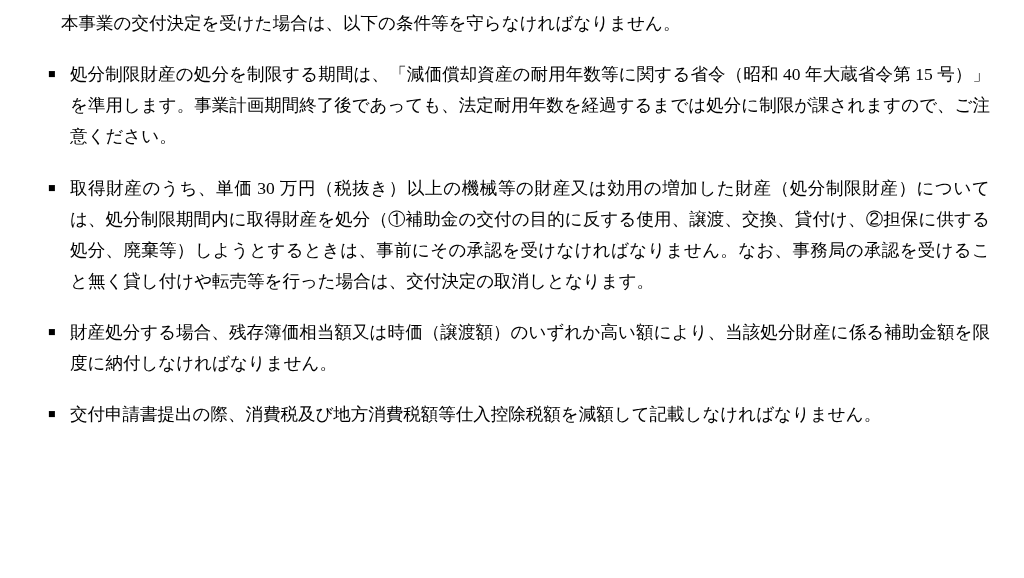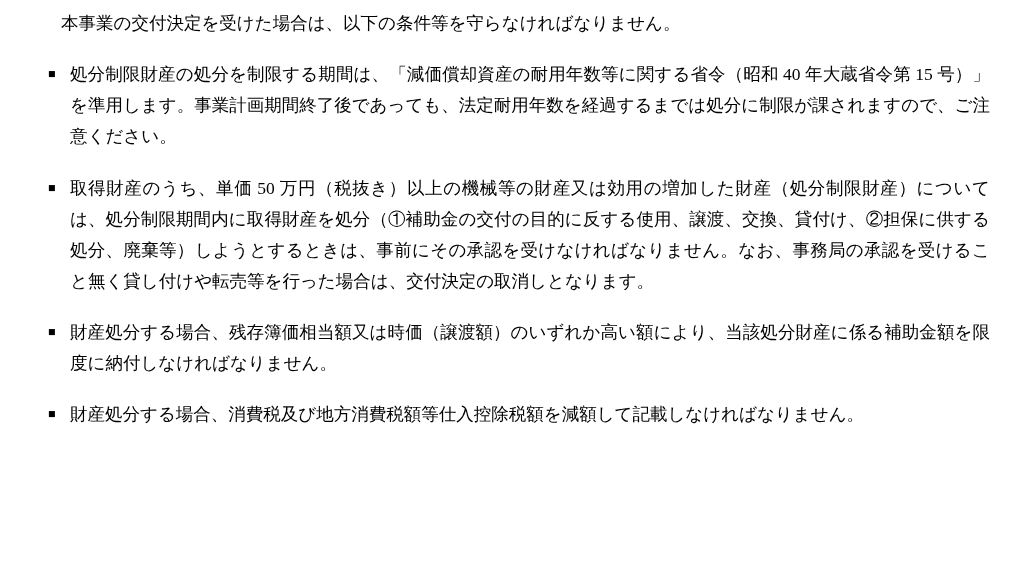--- a/index.html
+++ b/index.html
@@ -70,28 +70,28 @@
 
   <ul class="bullet-list">
 
     <li class="para bullet-item">
       <span class="marker">■</span>
       <span class="text">処分制限財産の処分を制限する期間は、「減価償却資産の耐用年数等に関する省令（昭和 40 年大蔵省令第 15 号）」を準用します。事業計画期間終了後であっても、法定耐用年数を経過するまでは処分に制限が課されますので、ご注意ください。</span>
     </li>
 
     <li class="para bullet-item">
       <span class="marker">■</span>
-      <span class="text">取得財産のうち、単価 50 万円（税抜き）以上の機械等の財産又は効用の増加した財産（処分制限財産）については、処分制限期間内に取得財産を処分（①補助金の交付の目的に反する使用、譲渡、交換、貸付け、②担保に供する処分、廃棄等）しようとするときは、事前にその承認を受けなければなりません。なお、事務局の承認を受けること無く貸し付けや転売等を行った場合は、交付決定の取消しとなります。</span>
+      <span class="text">取得財産のうち、単価 30 万円（税抜き）以上の機械等の財産又は効用の増加した財産（処分制限財産）については、処分制限期間内に取得財産を処分（①補助金の交付の目的に反する使用、譲渡、交換、貸付け、②担保に供する処分、廃棄等）しようとするときは、事前にその承認を受けなければなりません。なお、事務局の承認を受けること無く貸し付けや転売等を行った場合は、交付決定の取消しとなります。</span>
     </li>
 
     <li class="para bullet-item">
       <span class="marker">■</span>
       <span class="text">財産処分する場合、残存簿価相当額又は時価（譲渡額）のいずれか高い額により、当該処分財産に係る補助金額を限度に納付しなければなりません。</span>
     </li>
 
     <li class="para bullet-item">
       <span class="marker">■</span>
-      <span class="text">財産処分する場合、消費税及び地方消費税額等仕入控除税額を減額して記載しなければなりません。</span>
+      <span class="text">交付申請書提出の際、消費税及び地方消費税額等仕入控除税額を減額して記載しなければなりません。</span>
     </li>
 
   </ul>
 
 </div>
 
 </body></html>

